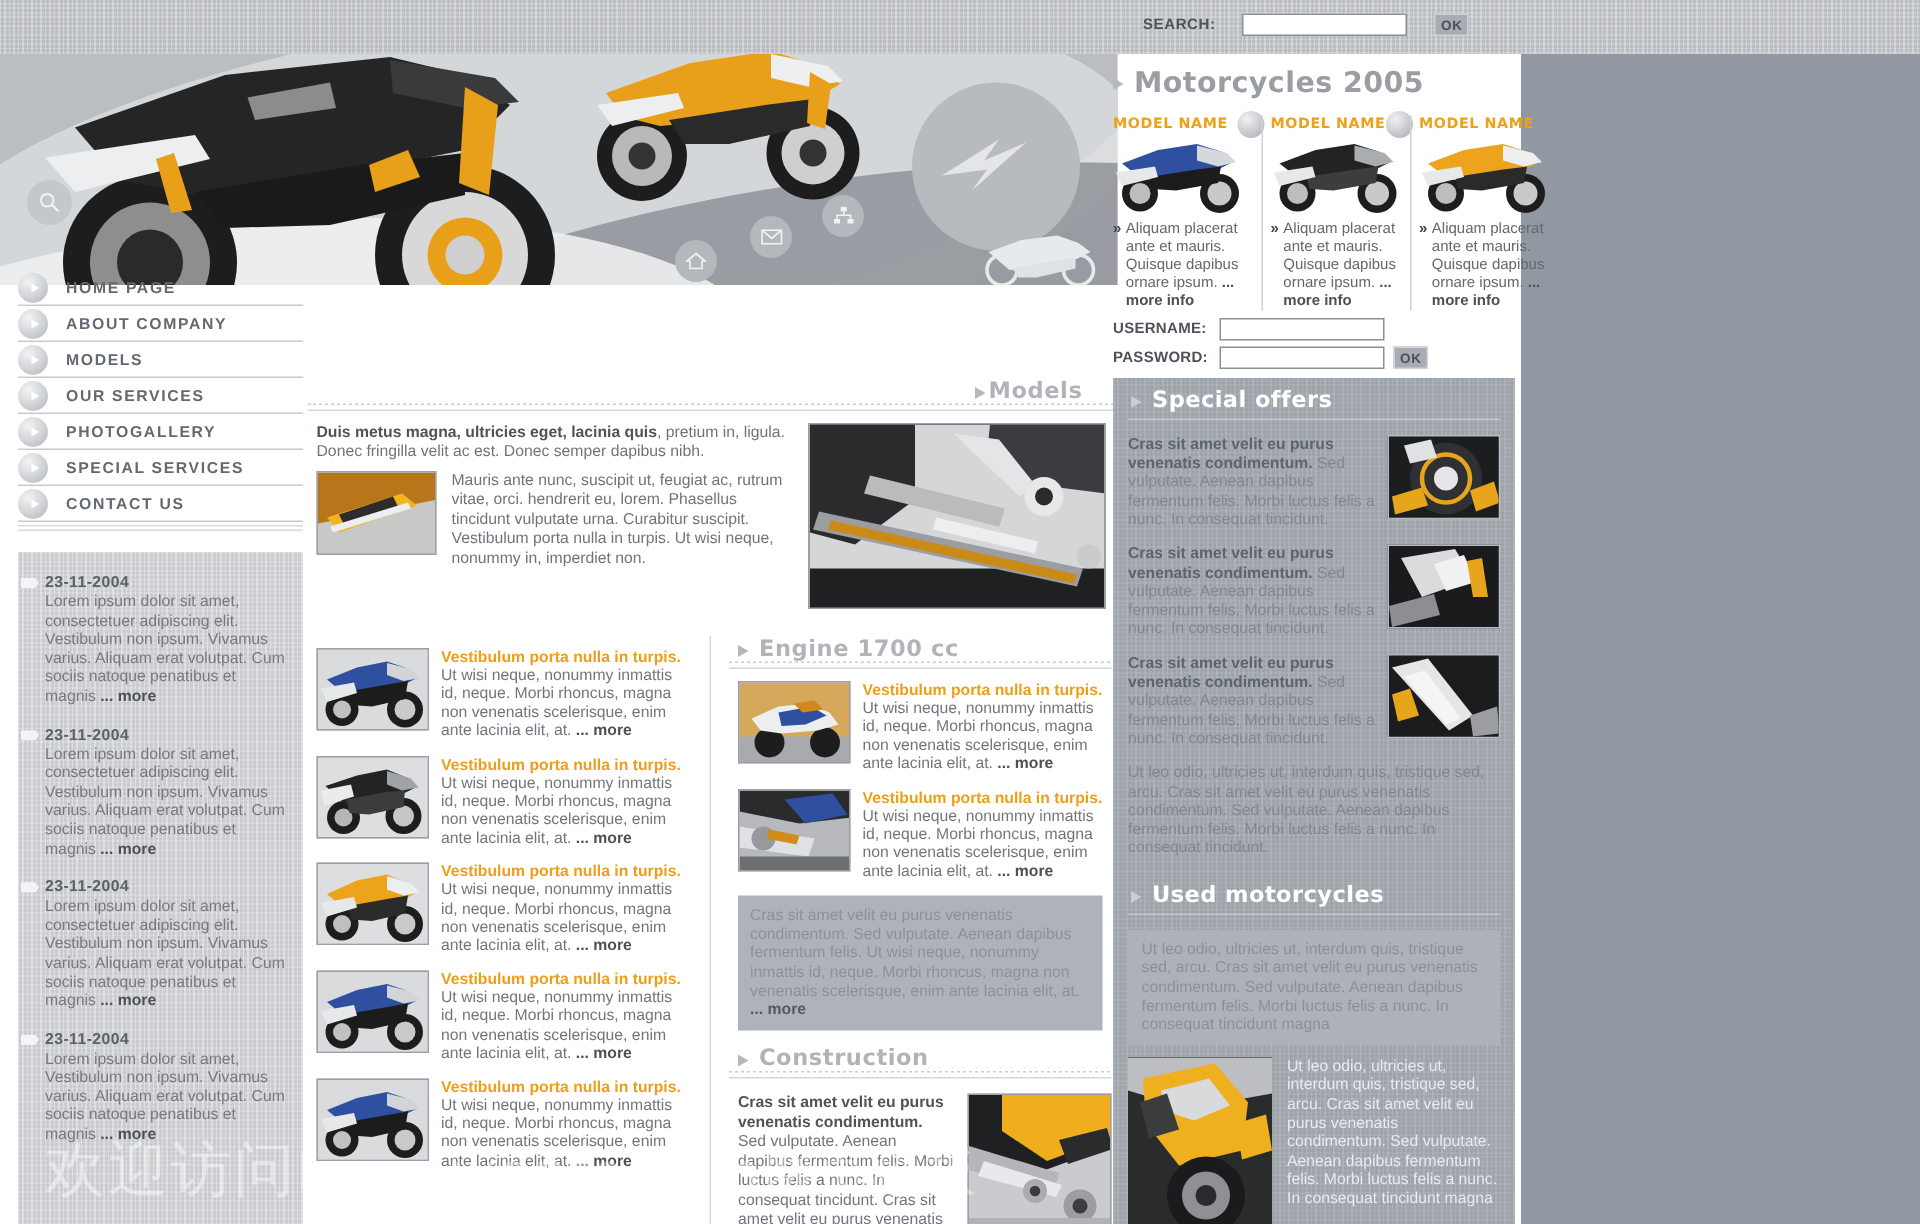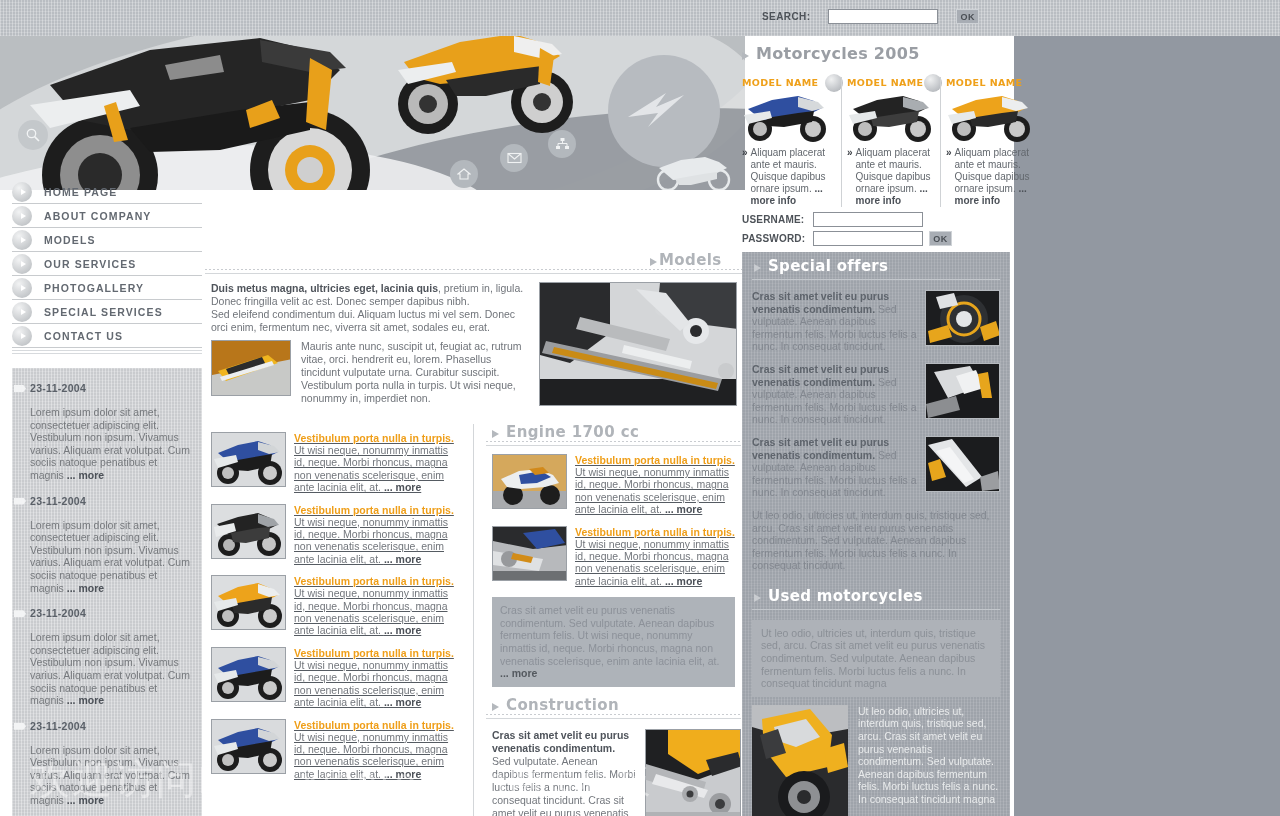--- a/index.html
+++ b/index.html
@@ -148,21 +148,21 @@
   .newsitem { margin-bottom:13px; position:relative; }
   .newsitem .flag {
     position:absolute; left:-16px; top:3px; width:12px; height:7px;
     background:#f3f4f5;
     clip-path:polygon(0 0, 78% 0, 100% 50%, 78% 100%, 0 100%);
   }
   .newsitem .date {
     font-size:10.5px; font-weight:bold; color:#5a6068; letter-spacing:.3px;
   }
   .newsitem .txt {
-    font-size:10.5px; line-height:12.6px; color:#76797d; margin-top:12px;
+    font-size:10.5px; line-height:12.6px; color:#76797d; margin-top:1px;
   }
   .more { color:#4c5158; font-weight:bold; }
 
   
   .center { position:absolute; left:205px; top:252px; width:540px; z-index:3; }
 
   .sechead {
     position:relative; height:22px; margin-bottom:4px;
     border-bottom:1px solid #d4d7da;
   }
@@ -193,21 +193,21 @@
     width:198px; height:124px; border:1px solid #9ba0a6; position:relative; overflow:hidden;
     background:#3a3c3e;
   }
 
   .two-cols { display:flex; gap:0px; margin-top:8px; }
   .col-500 { width:268px; padding-right:12px; }
   .col-1500 { width:268px; padding-left:12px; border-left:1px solid #d3d6d9; }
 
   .prod { display:flex; gap:8px; margin:8px 0 10px 6px; }
   .prod .pic { width:75px; height:55px; border:1px solid #9ba0a6; position:relative; overflow:hidden; background:#c8cbce;}
-  .prod .info { flex:1;text-decoration:underline; }
+  .prod .info { flex:1; }
   .prod .ttl { color:#ef9e18; font-weight:bold; font-size:10.5px; line-height:12px; }
   .prod .desc { color:#72767c; font-size:10.5px; line-height:12.4px; }
 
   .greybox {
     margin:6px 6px 0 6px; padding:7px 8px;
     background:#aeb3b9; color:#8c9199; font-size:10.5px; line-height:12.6px;
   }
   .greybox .more { color:#54595f; }
 
   .constr { display:flex; gap:8px; margin:10px 0 0 6px; }
@@ -253,21 +253,21 @@
   .m2005 .head {
     position:relative; height:22px; margin-left:62px;
   }
   .m2005 .head .arrow {
     position:absolute; left:-62px; top:7px; width:0;height:0;
     border-left:7px solid #b4b8bd; border-top:4.5px solid transparent; border-bottom:4.5px solid transparent;
   }
   .m2005 .head .title {
     position:absolute; left:-48px; top:-1px;
     font-family:"DejaVu Sans", sans-serif;
-    font-size:16px; font-weight:bold; color:#9a9ea4; letter-spacing:.3px; white-space:nowrap;
+    font-size:19px; font-weight:bold; color:#9a9ea4; letter-spacing:.3px; white-space:nowrap;
   }
   .cards { display:flex; margin-top:10px; }
   .card { width:99px; position:relative; padding-right:3px; }
   .card + .card { border-left:1px solid #cfd2d5; padding-left:5px; }
   .card .mn {
     color:#efa019; font-weight:bold; font-size:9.5px; letter-spacing:.4px;
     font-family:"DejaVu Sans", sans-serif;
   }
   .card .knob {
     position:absolute; right:-2px; top:-3px; width:18px; height:18px; border-radius:50%;
@@ -569,21 +569,20 @@
 
     <div class="sechead rightalign">
       <div class="dotted"></div>
       <div class="arrow"></div>
       <div class="title">Models</div>
     </div>
 
     <div class="models-row">
       <div class="models-text">
         <div><b>Duis metus magna, ultricies eget, lacinia quis</b><span>, pretium in, ligula. Donec fringilla velit ac est. Donec semper dapibus nibh.</span></div>
-        <div>Sed eleifend condimentum dui. Aliquam luctus mi vel sem. Donec orci enim, fermentum nec, viverra sit amet, sodales eu, erat.</div>
         <div class="wrap">
           <div class="thumb" style="width:80px;height:56px;">
             <svg width="80" height="56" viewBox="0 0 80 56">
               <rect width="80" height="56" fill="#b8761a"></rect>
               <path d="M0 34 L80 18 L80 56 L0 56 Z" fill="#c8c9c7"></path>
               <path d="M6 30 L56 14 L66 22 L14 40 Z" fill="#f0b51f"></path>
               <path d="M14 28 L50 16 L54 24 L18 36 Z" fill="#2c2c2c"></path>
               <path d="M8 36 L60 20 L62 24 L10 40 Z" fill="#eceeef"></path>
             </svg>
           </div>

